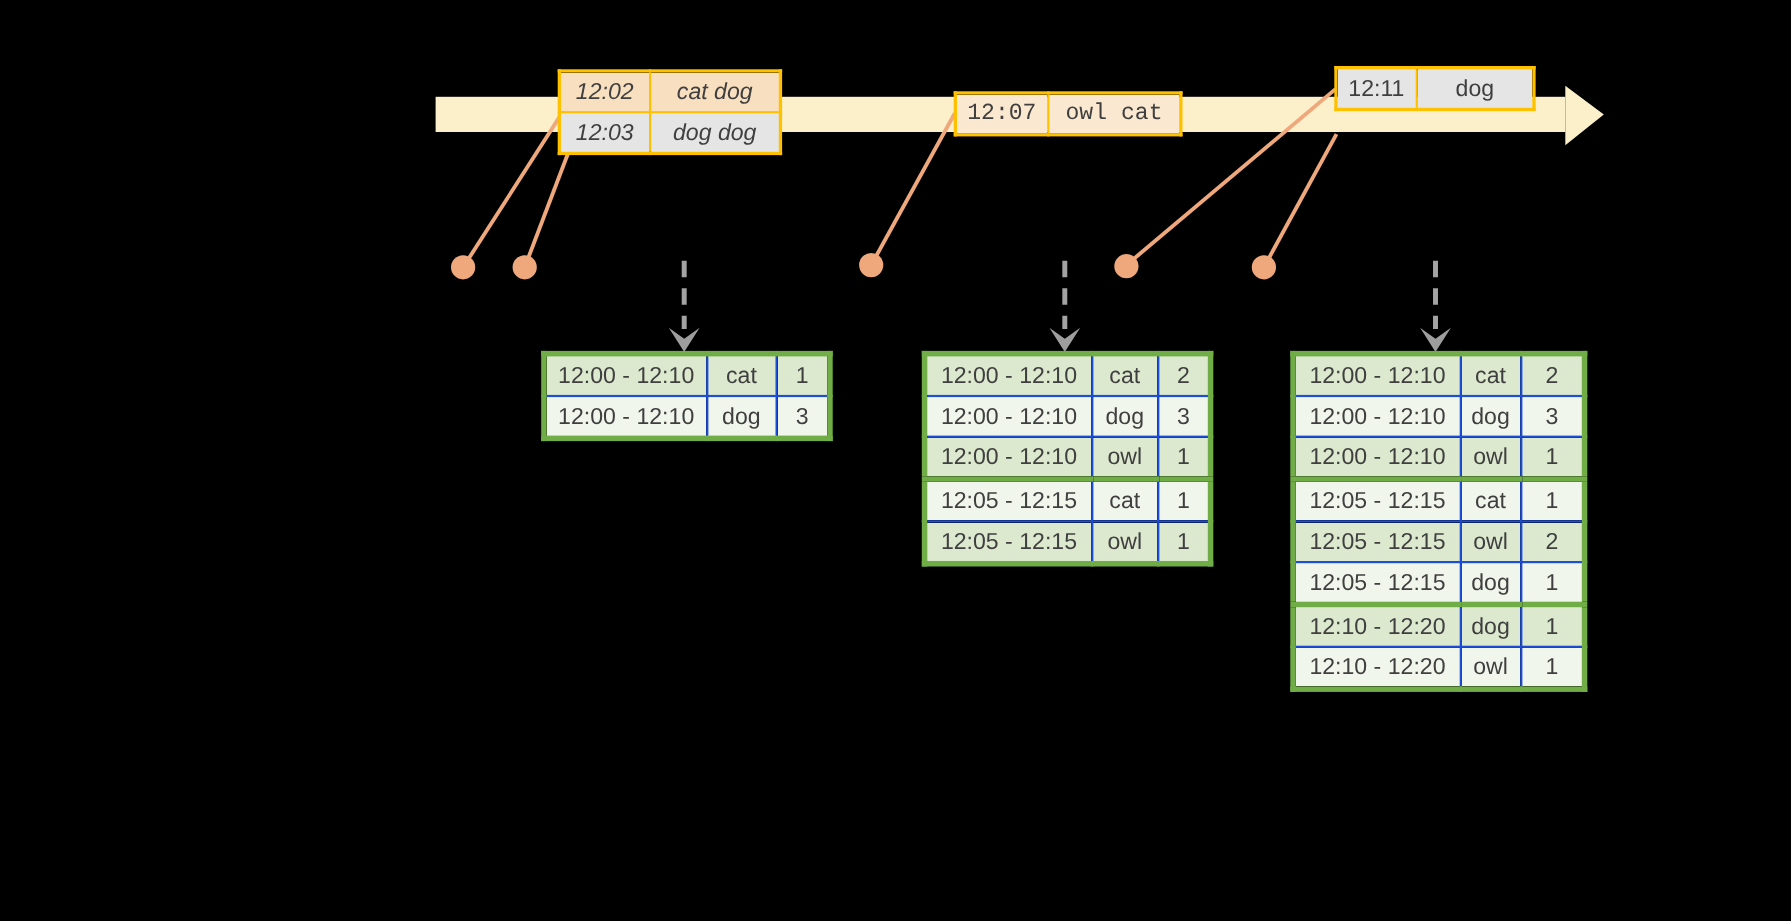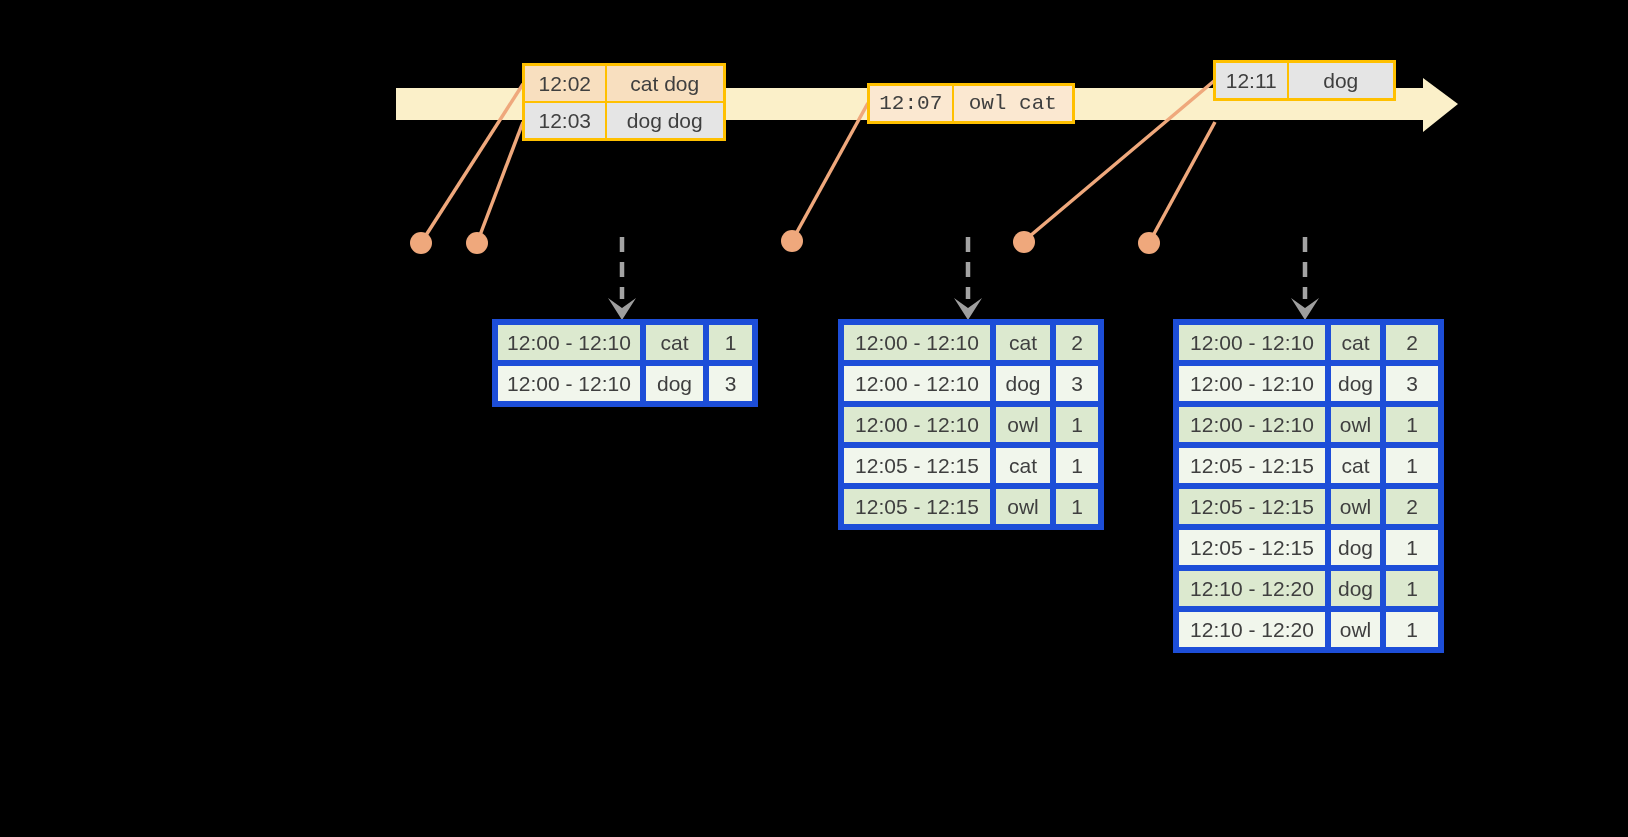--- a/index.html
+++ b/index.html
@@ -13,21 +13,21 @@
 
   
   .event-table { border:3px solid #FFC000; }
   .event-table td { border:2px solid #FFC000; }
   .event-table tr:first-child td { background:#F8DFBF; }
   .event-table tr:last-child  td { background:#e5e5e5; }
   .event-table.single tr td   { background:#FBE8D1;font-family:Liberation Mono, monospace; }
 
   
   .result-table { border:5px solid #70AD47; }
-  .result-table td { border:6px solid #1d4ed8; }
+  .result-table td { border:2px solid #1d4ed8; }
   .result-table tr:nth-child(odd)  td { background:#DCE9CF; }
   .result-table tr:nth-child(even) td { background:#F1F6EC; }
   .result-table tr.group-start td { border-top:5px solid #70AD47; }
 </style>
 </head>
 <body>
 
 <div class="stage">
 
   <svg class="overlay" width="1628" height="837" viewBox="0 0 1628 837">
@@ -54,21 +54,21 @@
     <g>
       <line x1="622" y1="237" x2="622" y2="299" stroke="#A3A3A3" stroke-width="4.5" stroke-dasharray="15 10"></line>
       <polygon points="608,298 622,308 636,298 622,320" fill="#9E9E9E"></polygon>
       <line x1="968" y1="237" x2="968" y2="299" stroke="#A3A3A3" stroke-width="4.5" stroke-dasharray="15 10"></line>
       <polygon points="954,298 968,308 982,298 968,320" fill="#9E9E9E"></polygon>
       <line x1="1305" y1="237" x2="1305" y2="299" stroke="#A3A3A3" stroke-width="4.5" stroke-dasharray="15 10"></line>
       <polygon points="1291,298 1305,308 1319,298 1305,320" fill="#9E9E9E"></polygon>
     </g>
   </svg>
 
-  <table class="event-table" style="left:522px; top:63px; width:201px;">
+  <table class="event-table" style="left:507px; top:63px; width:201px;font-style:italic;">
     <colgroup>
         <col style="width:82px">
         <col style="width:119px">
       </colgroup>
     <tbody>
 
     <tr>
         <td>12:02</td>
         <td>cat dog</td>
       </tr>

